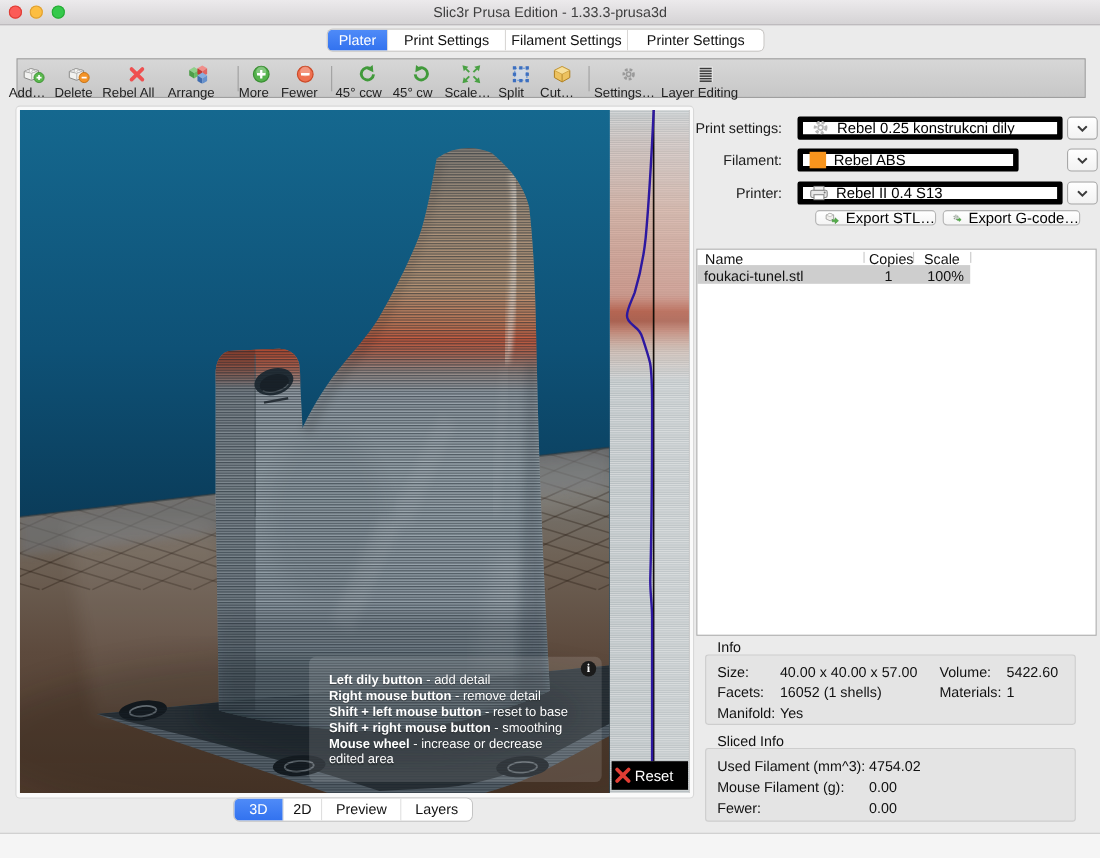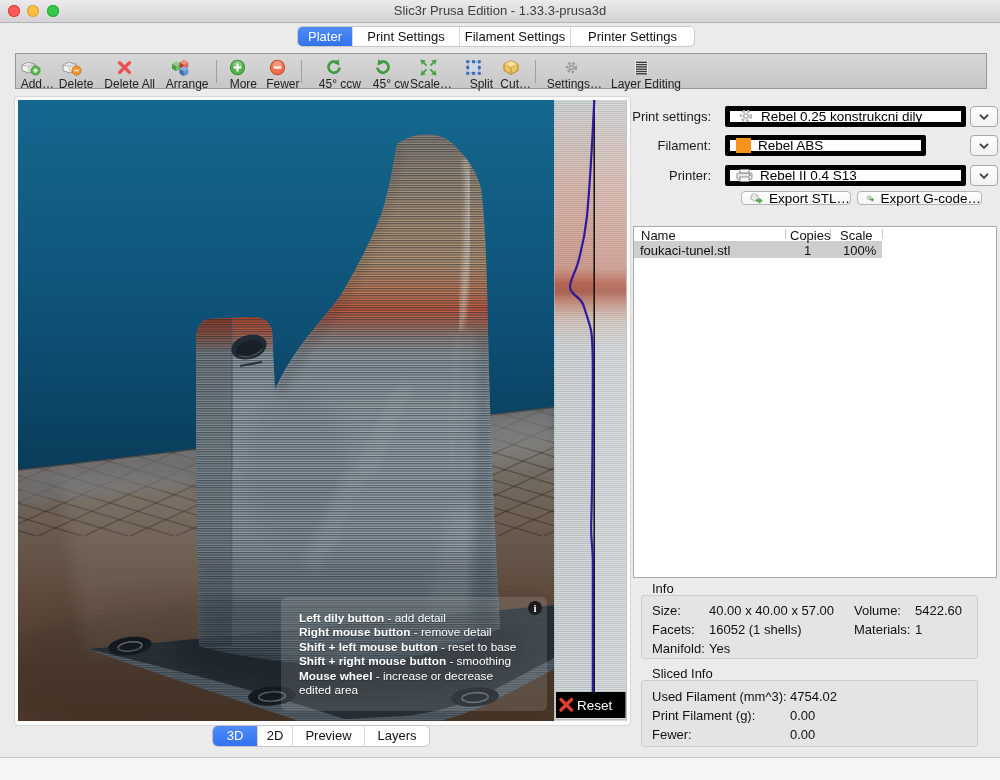--- a/index.html
+++ b/index.html
@@ -14,21 +14,21 @@
 
 #tabs{left:298px;top:26.5px;height:19px;display:flex;border-radius:4.5px;
   box-shadow:0 0 0 1px #c9c7c5;overflow:hidden;background:#fff}
 .tab{height:19px;line-height:19px;padding:0;text-align:center;font-size:13px;background:#fff;color:#111;
   border-right:1px solid #d9d7d5}
 .tab:last-child{border-right:none}
 .tab.sel{background:linear-gradient(#4f8bf8,#3272ef);color:#fff}
 
 #toolbar{left:15px;top:53px;width:972px;height:36px;
   background:linear-gradient(#d7d7d7,#c7c7c7);border:1px solid #979797;box-sizing:border-box}
-.titem{top:58px;text-align:right;color:#222}
+.titem{top:58px;text-align:left;color:#222}
 .titem .ticon{height:17px;margin:1px auto 0;display:block}
 .titem .tlabel{font-size:12px;margin-top:1px;white-space:nowrap}
 .tsep{top:60px;width:1px;height:23px;background:#9f9f9f}
 
 #frame{left:14.5px;top:96.5px;width:615.5px;height:628px;background:#fafafa;border-radius:3px;
   box-shadow:0 0 0 1px #d8d8d8}
 #scene{left:18px;top:100px}
 
 #hint{left:281px;top:597px;width:266px;height:114px;background:rgba(255,255,255,0.13);border-radius:6px}
 #hinttext{left:299px;top:610.5px;width:260px;font-size:11.8px;line-height:14.5px;color:#fff;
@@ -100,21 +100,21 @@
     </svg>
     <div class="tlabel">Delete</div>
   </div>
 <div class="abs titem" style="left:93.0px;width:62px">
     <svg class="ticon" width="17" height="17" viewBox="0 0 17 17">
       <g stroke="#ee5050" stroke-width="3.4" stroke-linecap="round">
         <line x1="3.6" y1="3.8" x2="13.4" y2="13.4"></line>
         <line x1="13.4" y1="3.8" x2="3.6" y2="13.4"></line>
       </g>
     </svg>
-    <div class="tlabel">Delete All</div>
+    <div class="tlabel">Rebel All</div>
   </div>
 <div class="abs titem" style="left:152.5px;width:56px">
     <svg class="ticon" width="19" height="17" viewBox="0 0 19 17">
       <g transform="translate(1,2) scale(1.1)">
         <path d="M0 2.4 L4 0 L8 2.4 L4 4.8 Z" fill="#8fd08a"></path>
         <path d="M0 2.4 L4 4.8 L4 9.4 L0 7 Z" fill="#4e9e49"></path>
         <path d="M8 2.4 L4 4.8 L4 9.4 L8 7 Z" fill="#6bbb65"></path>
       </g>
       <g transform="translate(8.5,0.5) scale(1.1)">
         <path d="M0 2.4 L4 0 L8 2.4 L4 4.8 Z" fill="#f08e8a"></path>
@@ -556,18 +556,18 @@
 <div class="abs iline" style="left:652px;top:622px">Facets:</div>
 <div class="abs iline" style="left:709px;top:622px">16052 (1 shells)</div>
 <div class="abs iline" style="left:854px;top:622px">Materials:</div>
 <div class="abs iline" style="left:915px;top:622px">1</div>
 <div class="abs iline" style="left:652px;top:641px">Manifold:</div>
 <div class="abs iline" style="left:709px;top:641px">Yes</div>
 <div class="abs iline" style="left:652px;top:666px">Sliced Info</div>
 <div class="abs infobox" style="left:641px;top:680px;width:337px;height:67px"></div>
 <div class="abs iline" style="left:652px;top:689px">Used Filament (mm^3):</div>
 <div class="abs iline" style="left:790px;top:689px">4754.02</div>
-<div class="abs iline" style="left:652px;top:708px">Print Filament (g):</div>
+<div class="abs iline" style="left:652px;top:708px">Mouse Filament (g):</div>
 <div class="abs iline" style="left:790px;top:708px">0.00</div>
 <div class="abs iline" style="left:652px;top:727px">Fewer:</div>
 <div class="abs iline" style="left:790px;top:727px">0.00</div>
 
 <div id="statusbar" class="abs"></div>
 
 </body></html>

